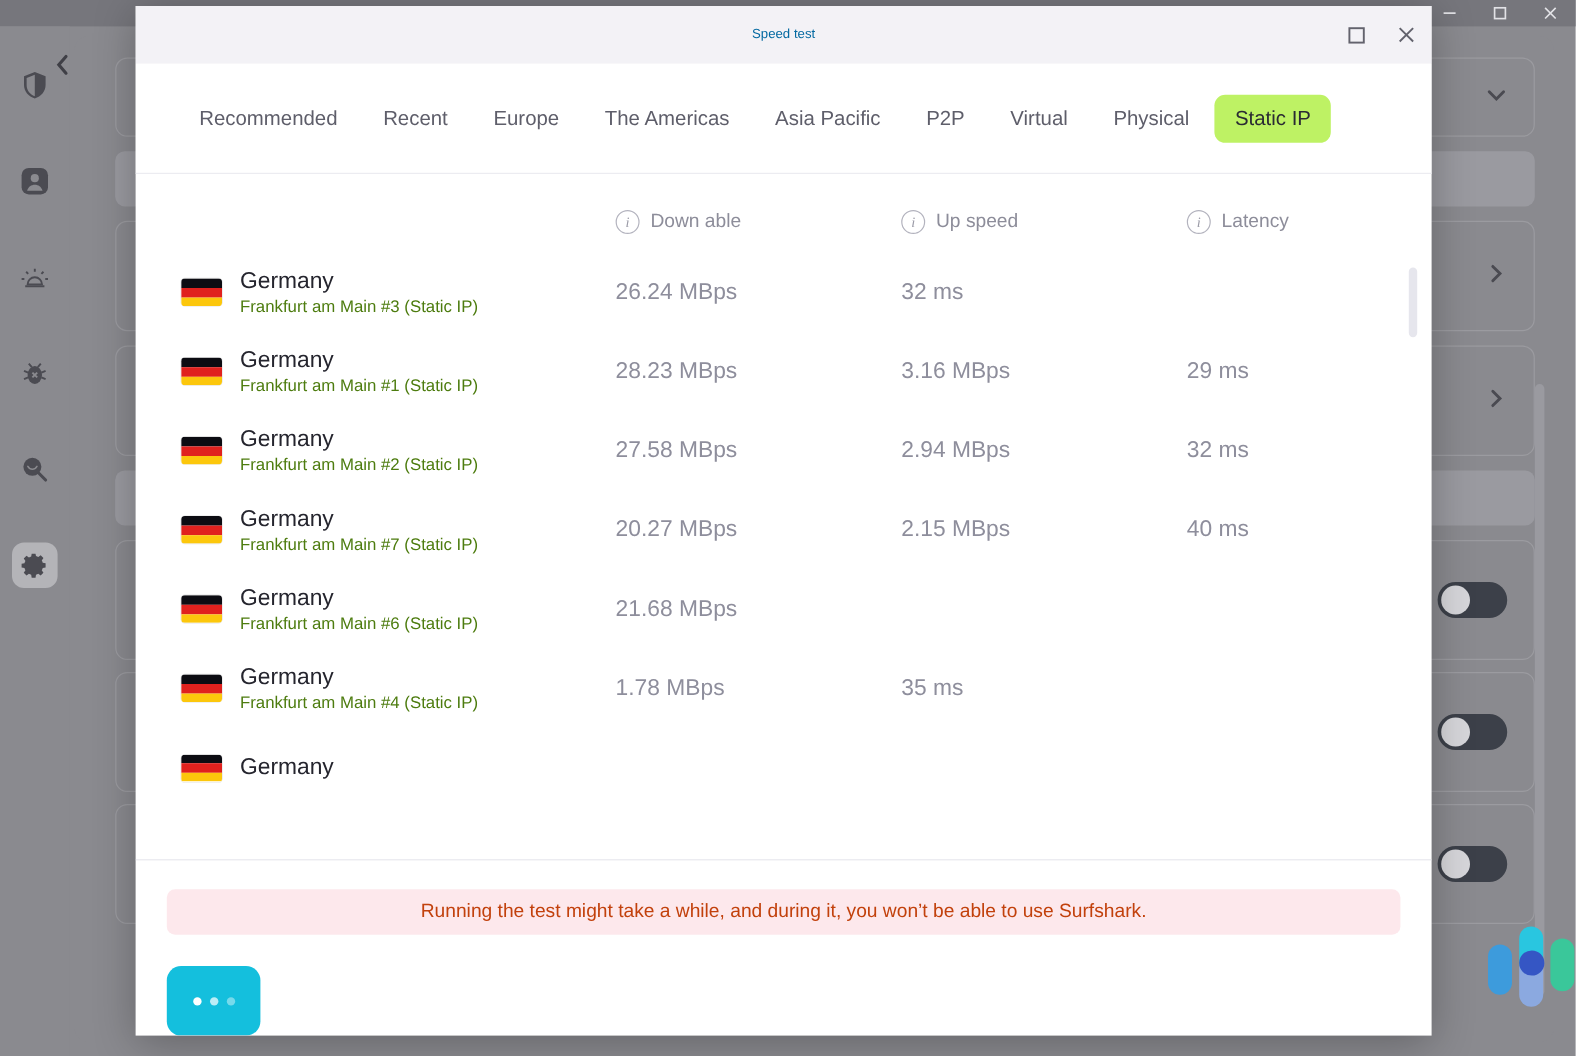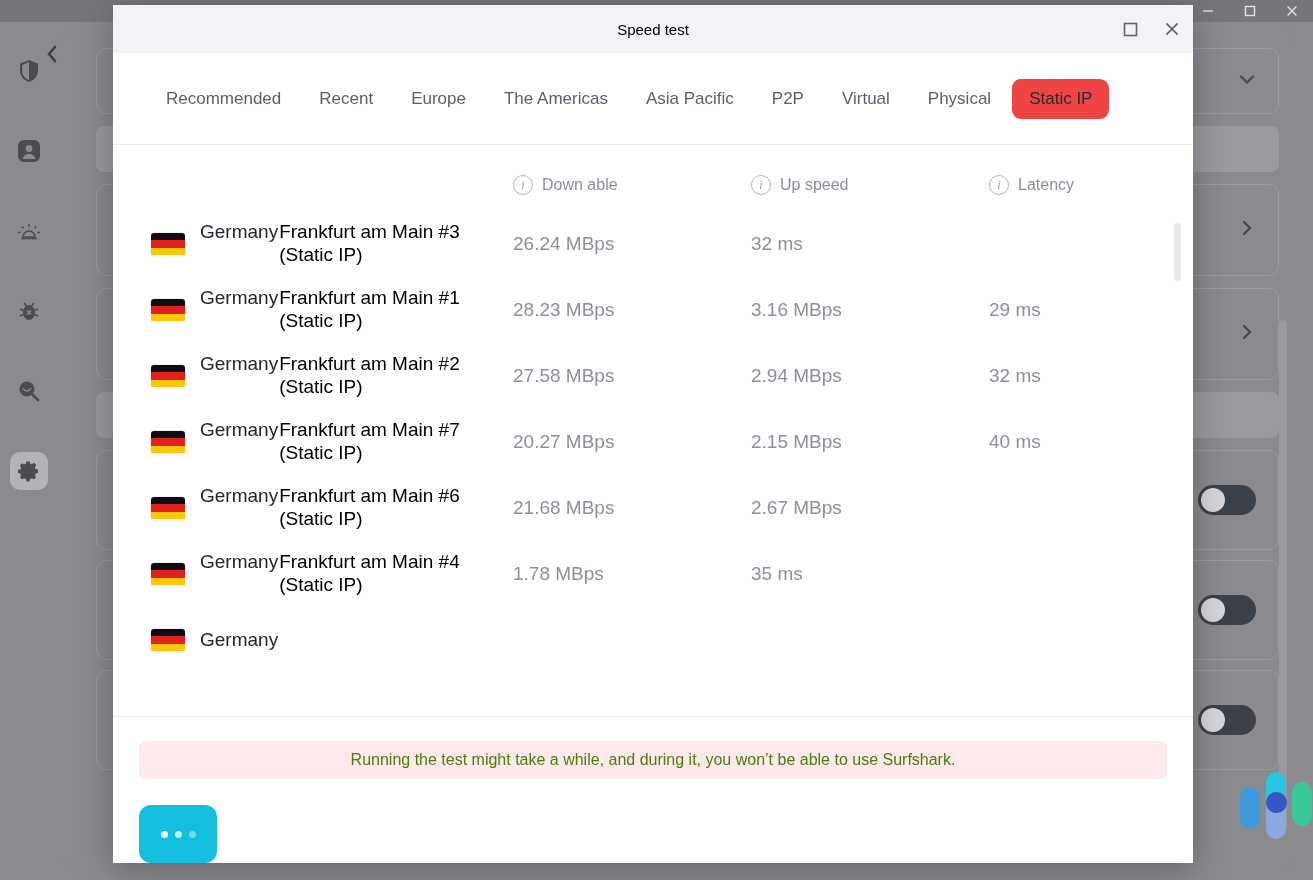--- a/index.html
+++ b/index.html
@@ -114,21 +114,21 @@
     background: #ffffff;
     box-shadow: 0 6px 34px rgba(0,0,0,.28);
     display: flex; flex-direction: column;
     overflow: hidden;
   }
   .dlg-titlebar {
     height: 48px; background: #f3f2f6;
     display: flex; align-items: center; justify-content: center;
     position: relative; flex: 0 0 auto;
   }
-  .dlg-title { font-size: 15px; color: #000000; }
+  .dlg-title { font-size: 11px; color: #0369a1; }
   .dlg-wincontrols {
     position: absolute; right: 0; top: 0; height: 48px;
     display: flex; align-items: center;
   }
   .dlg-wbtn {
     width: 42px; height: 48px;
     display: flex; align-items: center; justify-content: center;
     color: #63636d;
   }
 
@@ -140,21 +140,21 @@
     gap: 4px;
     flex: 0 0 auto;
     border-bottom: 1px solid #ececf1;
   }
   .tab {
     padding: 10px 17px;
     font-size: 17px; color: #5e5e6a;
     border-radius: 9px;
     white-space: nowrap;
   }
-  .tab.active { background: #ef4444; color: #2a2a33; }
+  .tab.active { background: #bef264; color: #2a2a33; }
 
   
   .col-head {
     display: flex; align-items: center;
     padding: 30px 0 16px 0;
     flex: 0 0 auto;
   }
   .ch-spacer { width: 400px; flex: 0 0 auto; }
   .ch-cell {
     width: 238px; flex: 0 0 auto;
@@ -191,43 +191,43 @@
   .flag {
     width: 34px; height: 23px; border-radius: 3px;
     overflow: hidden; flex: 0 0 auto;
     display: flex; flex-direction: column;
     box-shadow: 0 0 0 .5px rgba(0,0,0,.12);
   }
   .flag i { display: block; height: 33.34%; width: 100%; }
   .flag .b { background: #0c0c12; }
   .flag .r { background: #e0211e; }
   .flag .g { background: #fcc70c; }
-  .srv-txt { display: flex; flex-direction: row; gap: 1px; }
+  .srv-txt { display: flex; flex-direction: column; gap: 1px; }
   .srv-country { font-size: 19px; color: #25252e; line-height: 1.15; }
-  .srv-city { font-size: 19px; color: #000000; line-height: 1.2; }
+  .srv-city { font-size: 14px; color: #4d7c0f; line-height: 1.2; }
   .mcell {
     width: 238px; flex: 0 0 auto;
     font-size: 19px; color: #8e8e9c;
   }
   .mcell.down { padding-left: 0; }
   .list-scroll {
     position: absolute; right: 12px; top: 12px;
     width: 7px; height: 58px;
     background: #e6e6ed; border-radius: 4px;
   }
 
   
   .footer { flex: 0 0 auto; padding: 0 26px; }
   .notice {
     margin: 24px 0 0 0;
     background: #fde8ec;
     border-radius: 7px;
     height: 38px;
     display: flex; align-items: center; justify-content: center;
-    font-size: 16px; color: #4d7c0f;
+    font-size: 16px; color: #c2410c;
   }
   .actions {
     display: flex; align-items: center; justify-content: space-between;
     padding: 26px 0 0 0;
   }
   .chk-wrap { display: flex; align-items: center; gap: 14px; padding-left: 24px; }
   .chkbox {
     width: 24px; height: 24px; border-radius: 6px;
     border: 1.6px solid #9c9cab; background: #fff;
   }
@@ -494,21 +494,20 @@
               <i class="b"></i>
               <i class="r"></i>
               <i class="g"></i>
             </span>
           <span class="srv-txt">
             <span class="srv-country">Germany</span>
             <span class="srv-city">Frankfurt am Main #6 (Static IP)</span>
           </span>
         </div>
         <div class="mcell down">21.68 MBps</div>
-        <div class="mcell">2.67 MBps</div>
       </div>
 
       <div class="srow">
         <div class="srv-name-cell">
           <span class="flag">
               <i class="b"></i>
               <i class="r"></i>
               <i class="g"></i>
             </span>
           <span class="srv-txt">

